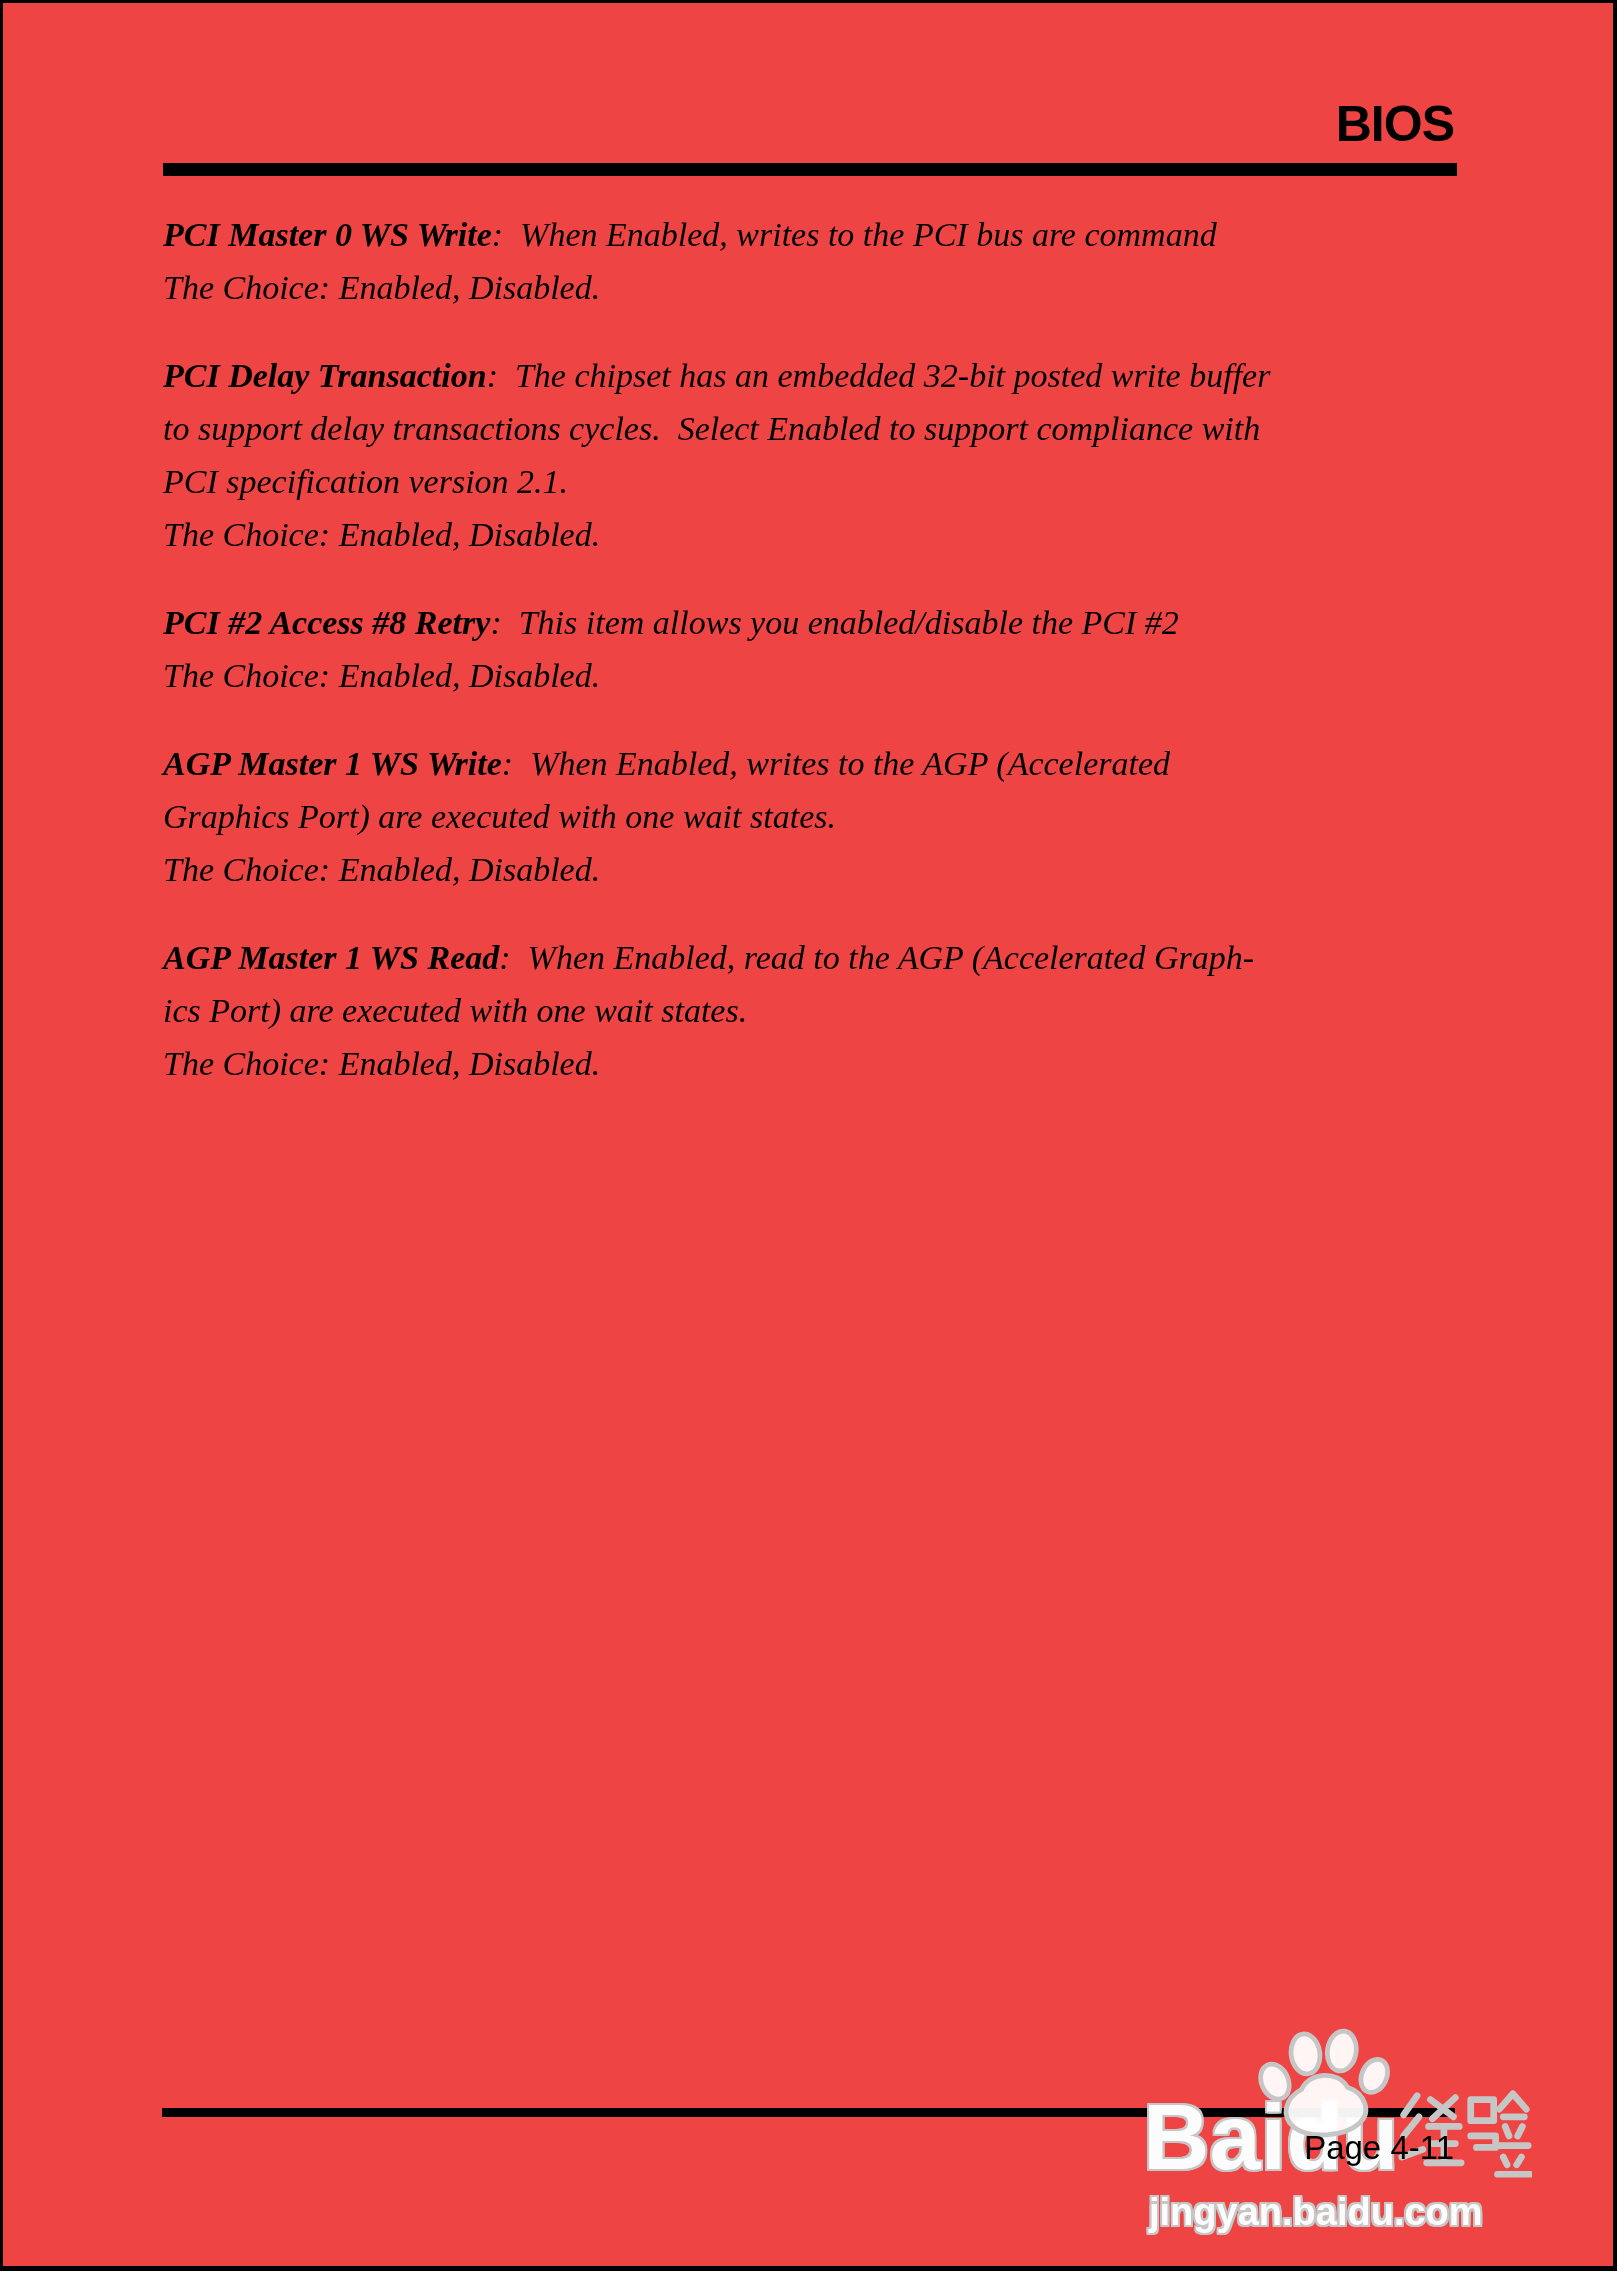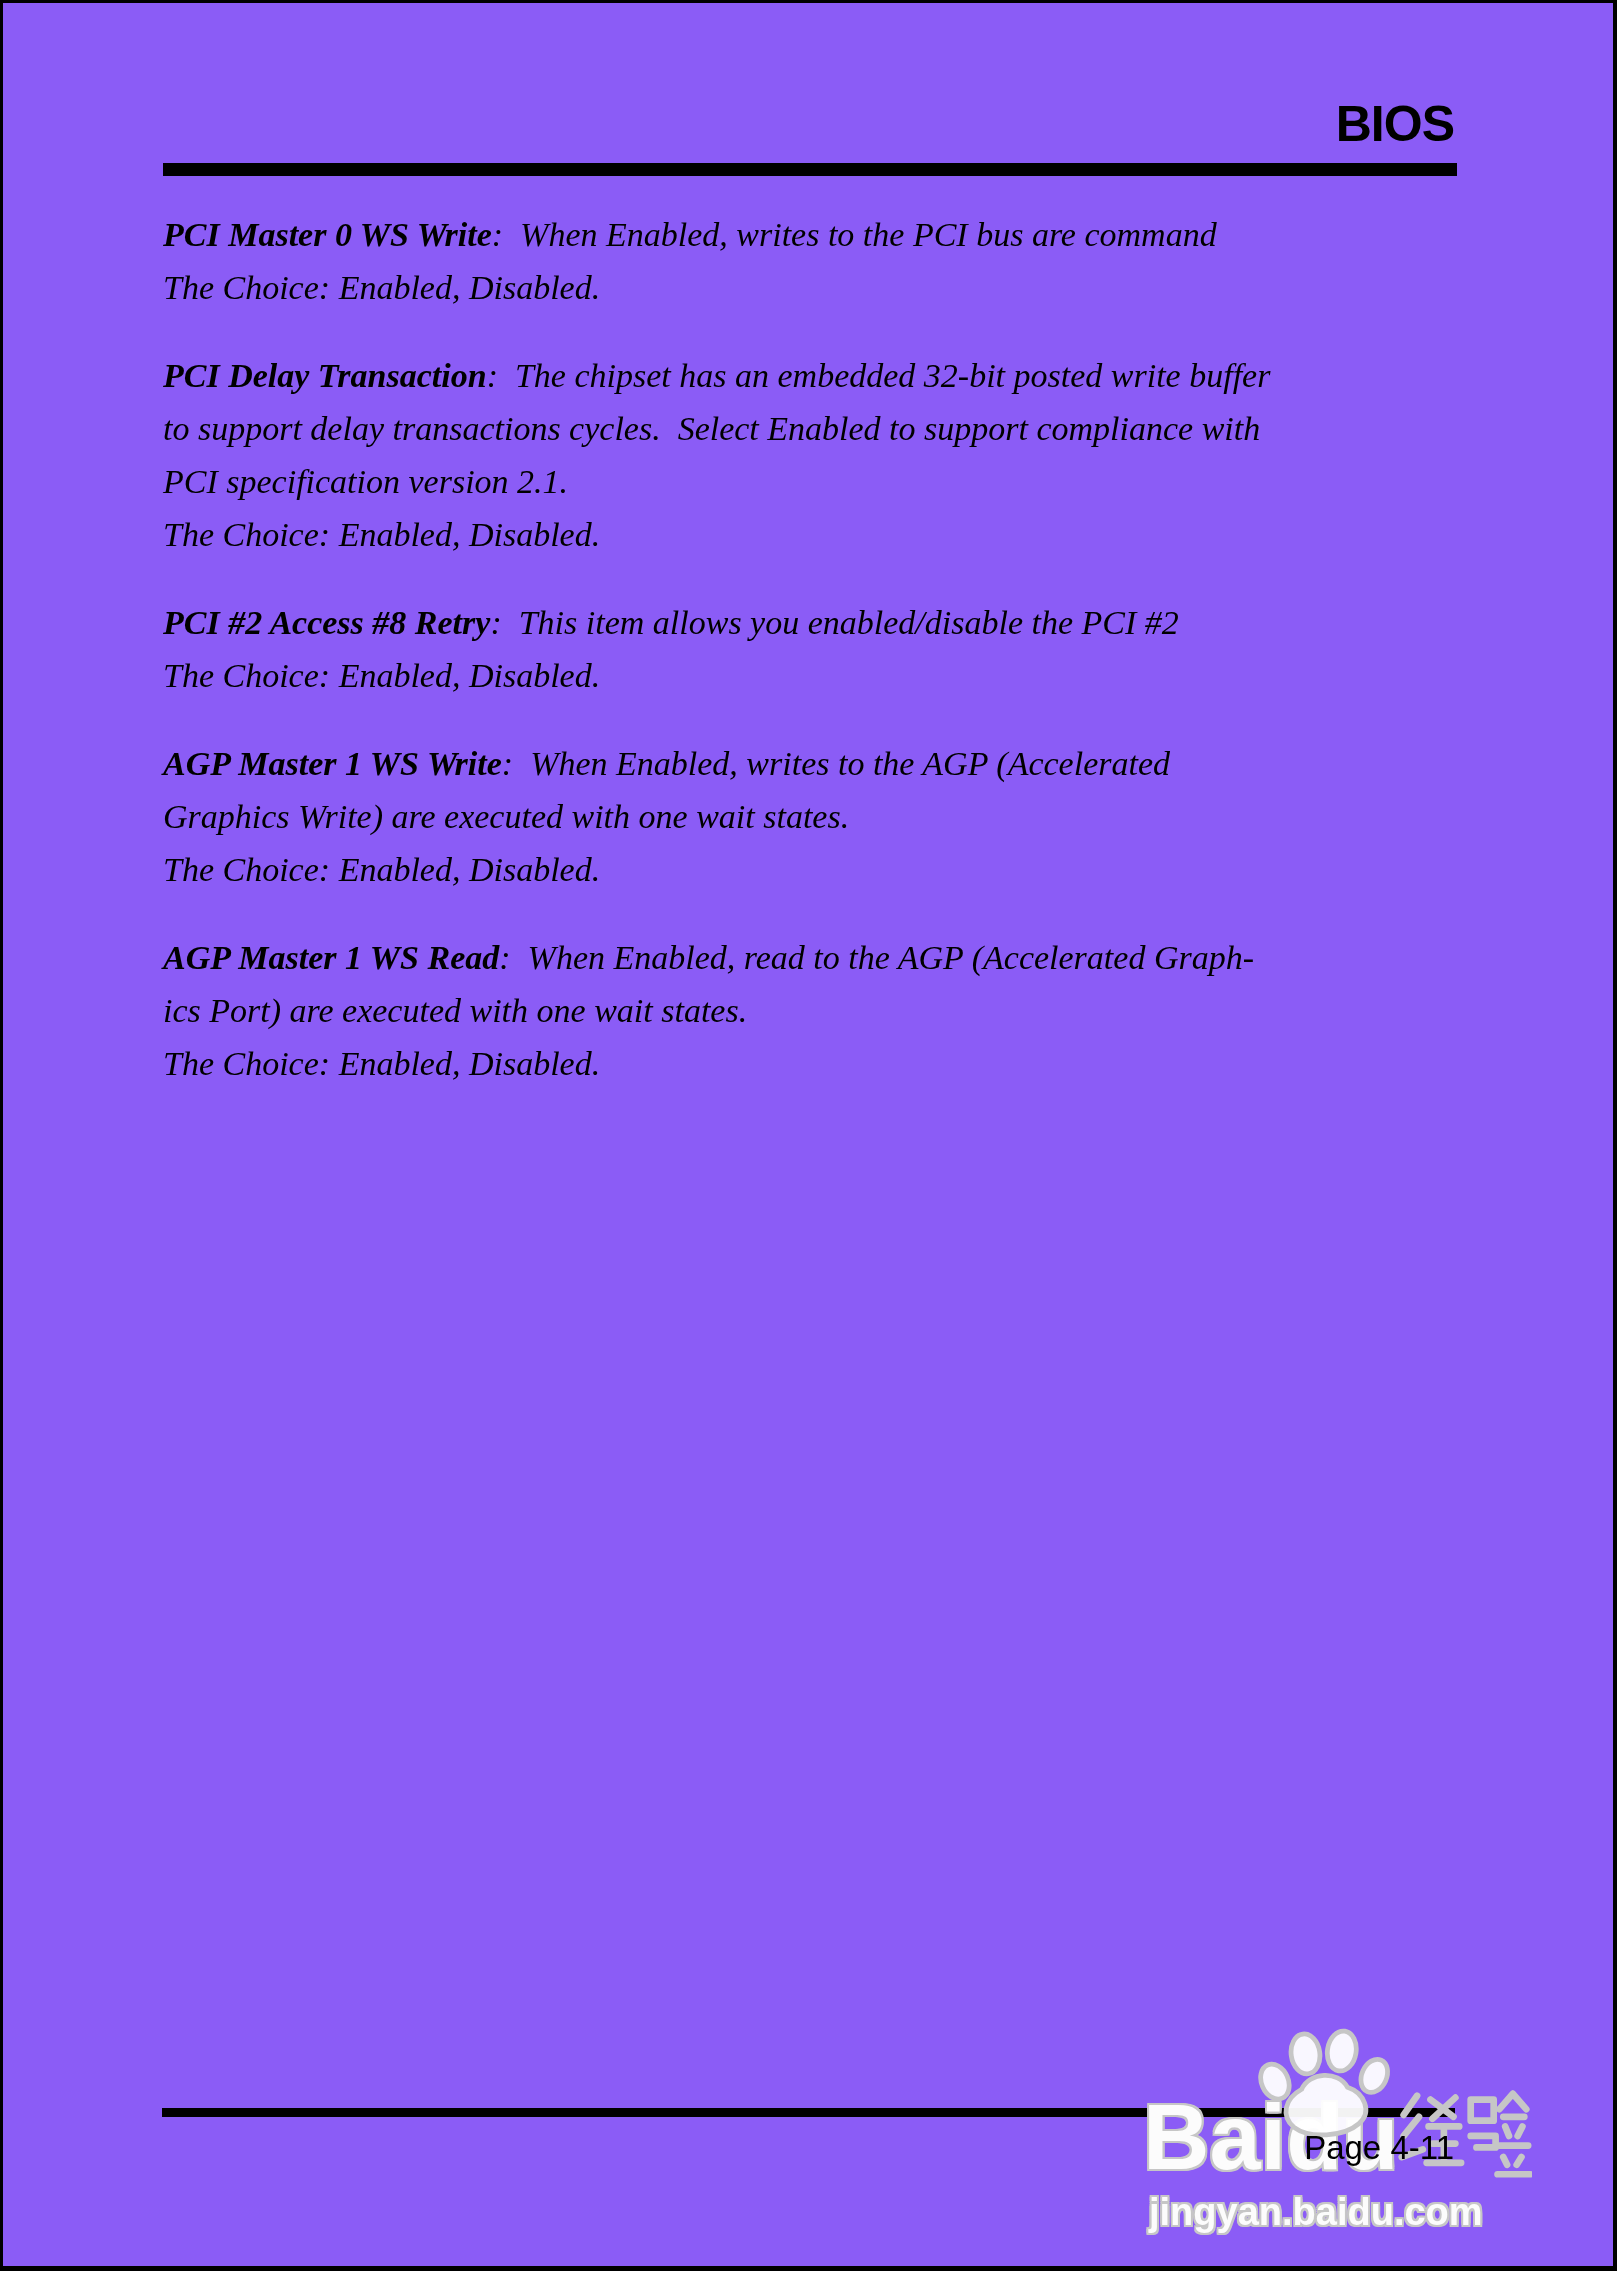--- a/index.html
+++ b/index.html
@@ -4,21 +4,21 @@
 <style>
   html, body {
     margin: 0;
     padding: 0;
     background: #ffffff;
   }
   .page {
     position: relative;
     width: 1617px;
     height: 2271px;
-    background: #8b5cf6;
+    background: #ef4444;
     overflow: hidden;
     font-family: "Liberation Serif", serif;
     color: #000000;
   }
   .frame {
     position: absolute;
     inset: 0;
     border-top: 3.8px solid #000;
     border-left: 3.8px solid #000;
     border-right: 4.8px solid #000;
@@ -155,21 +155,21 @@
       <span class="line">The Choice: Enabled, Disabled.</span>
     </p>
 
     <p class="para">
       <span class="line"><b class="term">PCI #2 Access #8 Retry</b><span>:  This item allows you enabled/disable the PCI #2</span></span>
       <span class="line">The Choice: Enabled, Disabled.</span>
     </p>
 
     <p class="para">
       <span class="line"><b class="term">AGP Master 1 WS Write</b><span>:  When Enabled, writes to the AGP (Accelerated</span></span>
-      <span class="line">Graphics Write) are executed with one wait states.</span>
+      <span class="line">Graphics Port) are executed with one wait states.</span>
       <span class="line">The Choice: Enabled, Disabled.</span>
     </p>
 
     <p class="para">
       <span class="line"><b class="term">AGP Master 1 WS Read</b><span>:  When Enabled, read to the AGP (Accelerated Graph-</span></span>
       <span class="line">ics Port) are executed with one wait states.</span>
       <span class="line">The Choice: Enabled, Disabled.</span>
     </p>
 
   </div>

